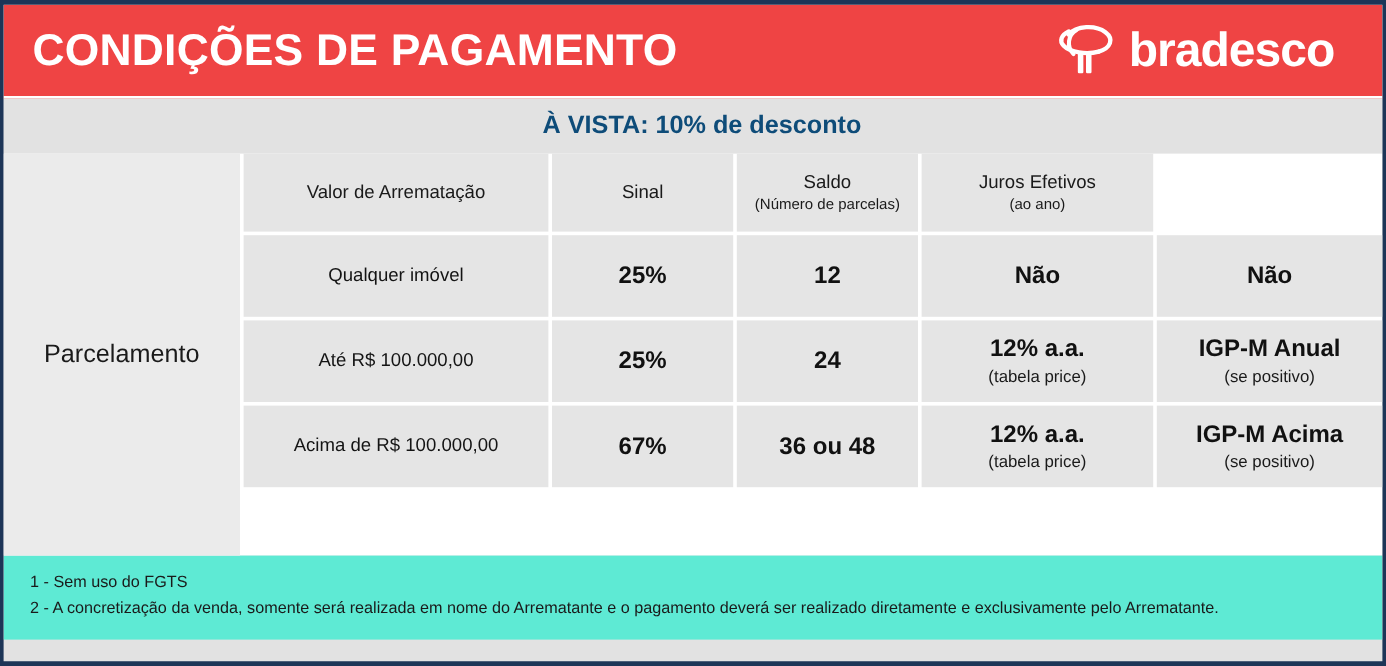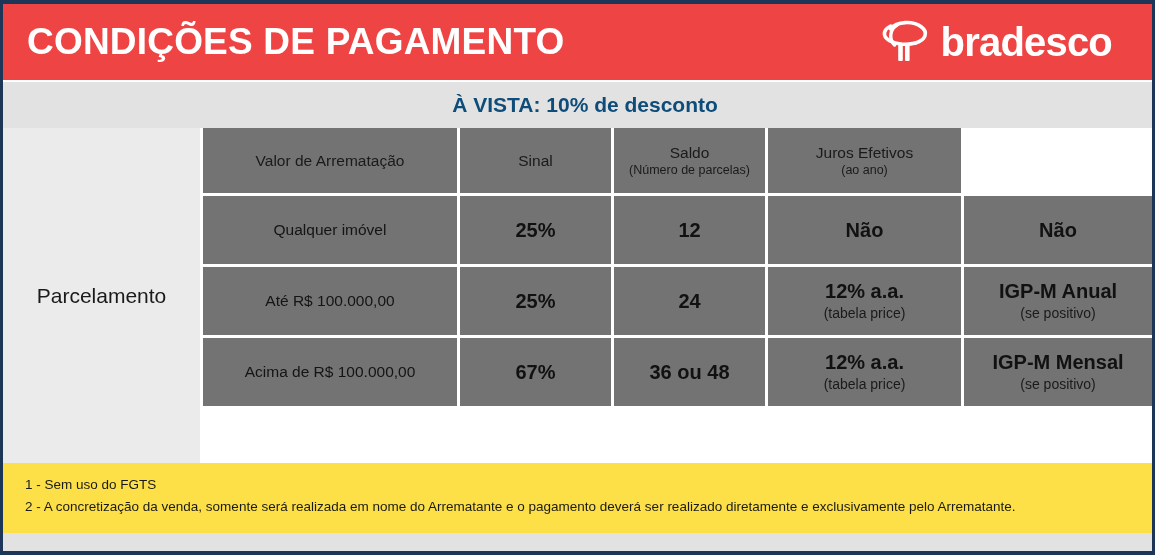--- a/index.html
+++ b/index.html
@@ -103,21 +103,21 @@
   }
   .grid-row {
     display: flex;
     flex: 0 0 auto;
   }
   .grid-row.header-row { height: 65px; }
   .grid-row.data-row   { height: 68px; }
   .grid-row + .grid-row { margin-top: 3px; }
 
   .cell {
-    background: #737373;
+    background: #e5e5e5;
     display: flex;
     flex-direction: column;
     align-items: center;
     justify-content: center;
     text-align: center;
     box-sizing: border-box;
     padding: 2px 6px;
   }
   .cell + .cell { margin-left: 3px; }
 
@@ -152,21 +152,21 @@
   .d-note {
     font-size: 14px;
     color: #1a1a1a;
     line-height: 1.25;
     margin-top: 1px;
   }
 
   
   .footer {
     height: 70px;
-    background: #fde047;
+    background: #5eead4;
     padding: 11px 0 0 22px;
     box-sizing: border-box;
   }
   .footer-line {
     font-size: 13.5px;
     color: #1a1a1a;
     line-height: 1.62;
     white-space: nowrap;
   }
 </style>
@@ -269,21 +269,21 @@
           <div class="d-bold">67%</div>
         </div>
         <div class="cell c-saldo">
           <div class="d-bold">36 ou 48</div>
         </div>
         <div class="cell c-juros">
           <div class="d-bold">12% a.a.</div>
           <div class="d-note">(tabela price)</div>
         </div>
         <div class="cell c-corr">
-          <div class="d-bold">IGP-M Mensal</div>
+          <div class="d-bold">IGP-M Acima</div>
           <div class="d-note">(se positivo)</div>
         </div>
       </div>
 
     </div>
   </div>
 
   <div class="footer">
     <div class="footer-line">1 - Sem uso do FGTS</div>
     <div class="footer-line">2 - A concretização da venda, somente será realizada em nome do Arrematante e o pagamento deverá ser realizado diretamente e exclusivamente pelo Arrematante.</div>

